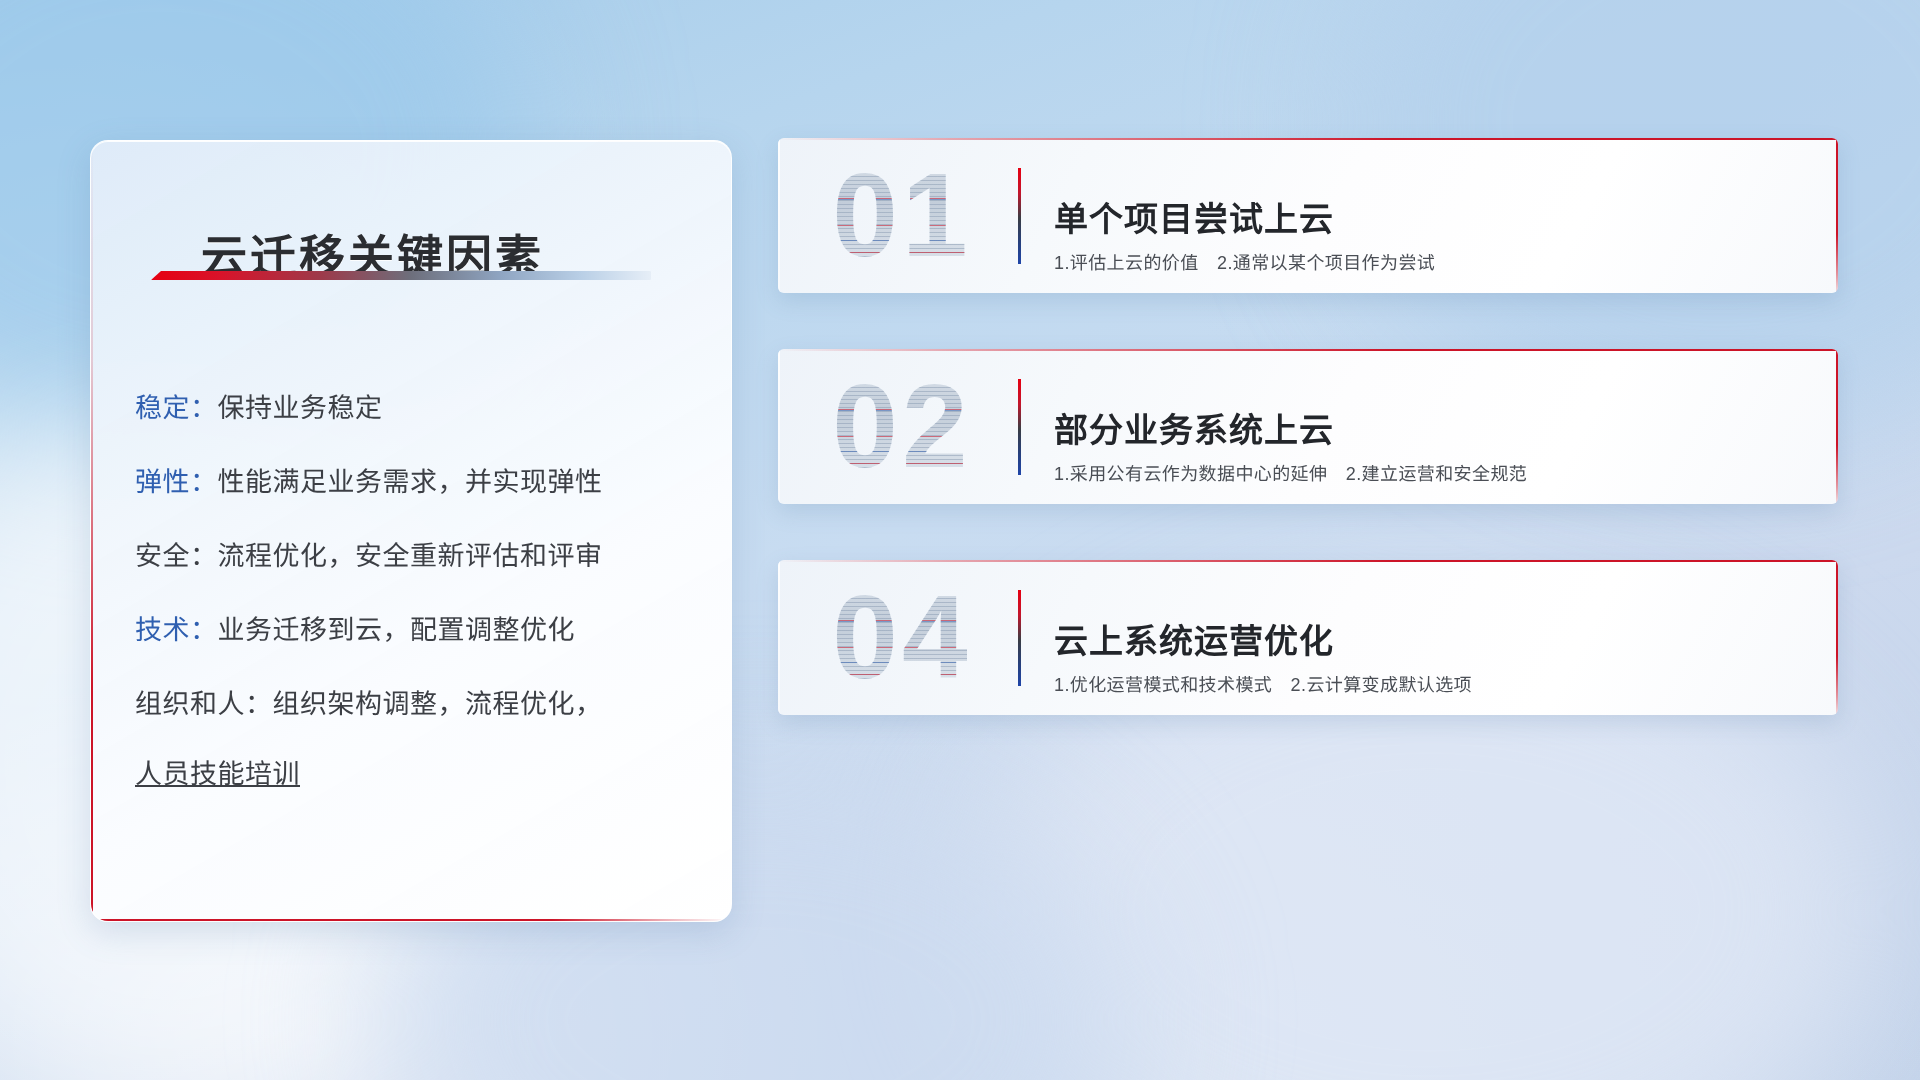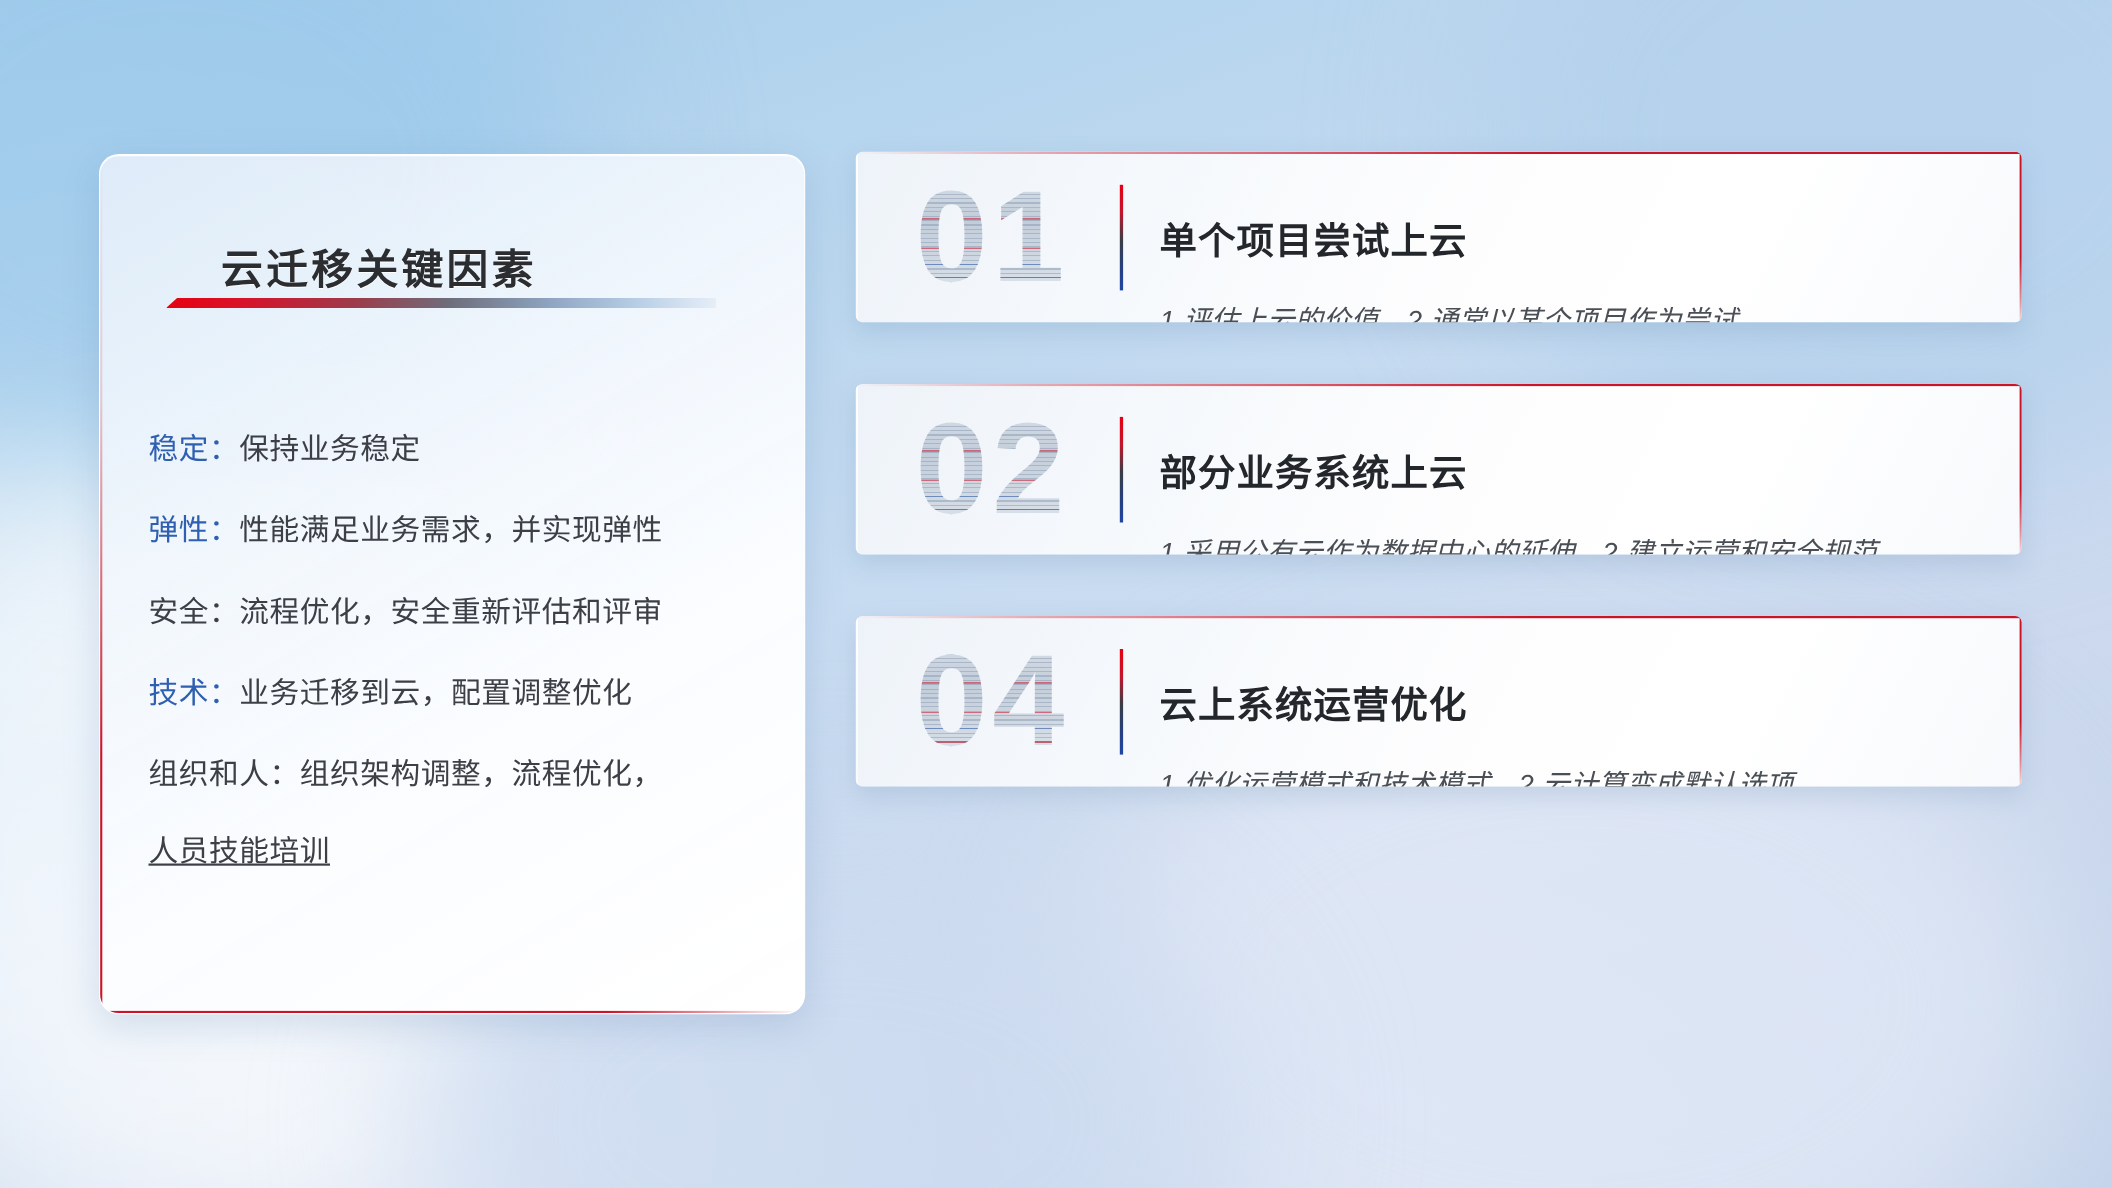--- a/index.html
+++ b/index.html
@@ -38,21 +38,21 @@
   #left-panel::before{ 
     content:"";position:absolute;left:0;top:0;bottom:0;width:2px;
     background:linear-gradient(180deg, rgba(204,20,40,0) 0%, rgba(204,20,40,.18) 28%, #cc1428 70%, #cc1428 100%);
   }
   #left-panel::after{
     content:"";position:absolute;left:0;right:0;bottom:0;height:2px;
     background:linear-gradient(90deg, #cc1428 0%, #cc1428 72%, rgba(204,20,40,.25) 92%, rgba(204,20,40,0) 100%);
   }
   #panel-title{
     position:absolute;left:110px;top:48px;
-    font-size:38px;font-weight:bold;color:#2b2d31;letter-spacing:3px;
+    font-size:46px;font-weight:bold;color:#2b2d31;letter-spacing:3px;
     text-shadow:0 1px 0 rgba(255,255,255,.8);
   }
   #panel-rule{
     position:absolute;left:60px;top:130px;width:500px;height:9px;
   }
   #panel-rule .bar{
     width:100%;height:100%;
     clip-path:polygon(10px 0, 100% 0, 100% 100%, 0 100%);
     background:linear-gradient(90deg,#e60012 0%, #d8132a 14%, #9d3a4a 34%, #6d6f7c 52%, #8fa5c2 70%, #b9cfe6 86%, #e6eef7 100%);
     border-radius:1px;
@@ -136,22 +136,22 @@
   .divider{
     position:absolute;left:240px;top:30px;width:3px;height:96px;
     background:linear-gradient(180deg,#e60012 0%, #c4152c 26%, #3a3d44 52%, #26407e 78%, #1f45a8 100%);
   }
   .card-title{
     position:absolute;left:276px;top:26px;
     font-size:34px;font-weight:bold;color:#23262b;letter-spacing:1px;
     white-space:nowrap;
   }
   .card-desc{
-    position:absolute;left:276px;top:108px;
-    font-size:25px;color:#4a4e55;letter-spacing:.4px;white-space:nowrap;font-style:italic;
+    position:absolute;left:276px;top:92px;
+    font-size:18px;color:#4a4e55;letter-spacing:.4px;white-space:nowrap;
   }
 </style>
 </head>
 <body>
 
 <div id="slide">
 
   <div class="blob b1"></div>
   <div class="blob b2"></div>
   <div class="blob b3"></div>

